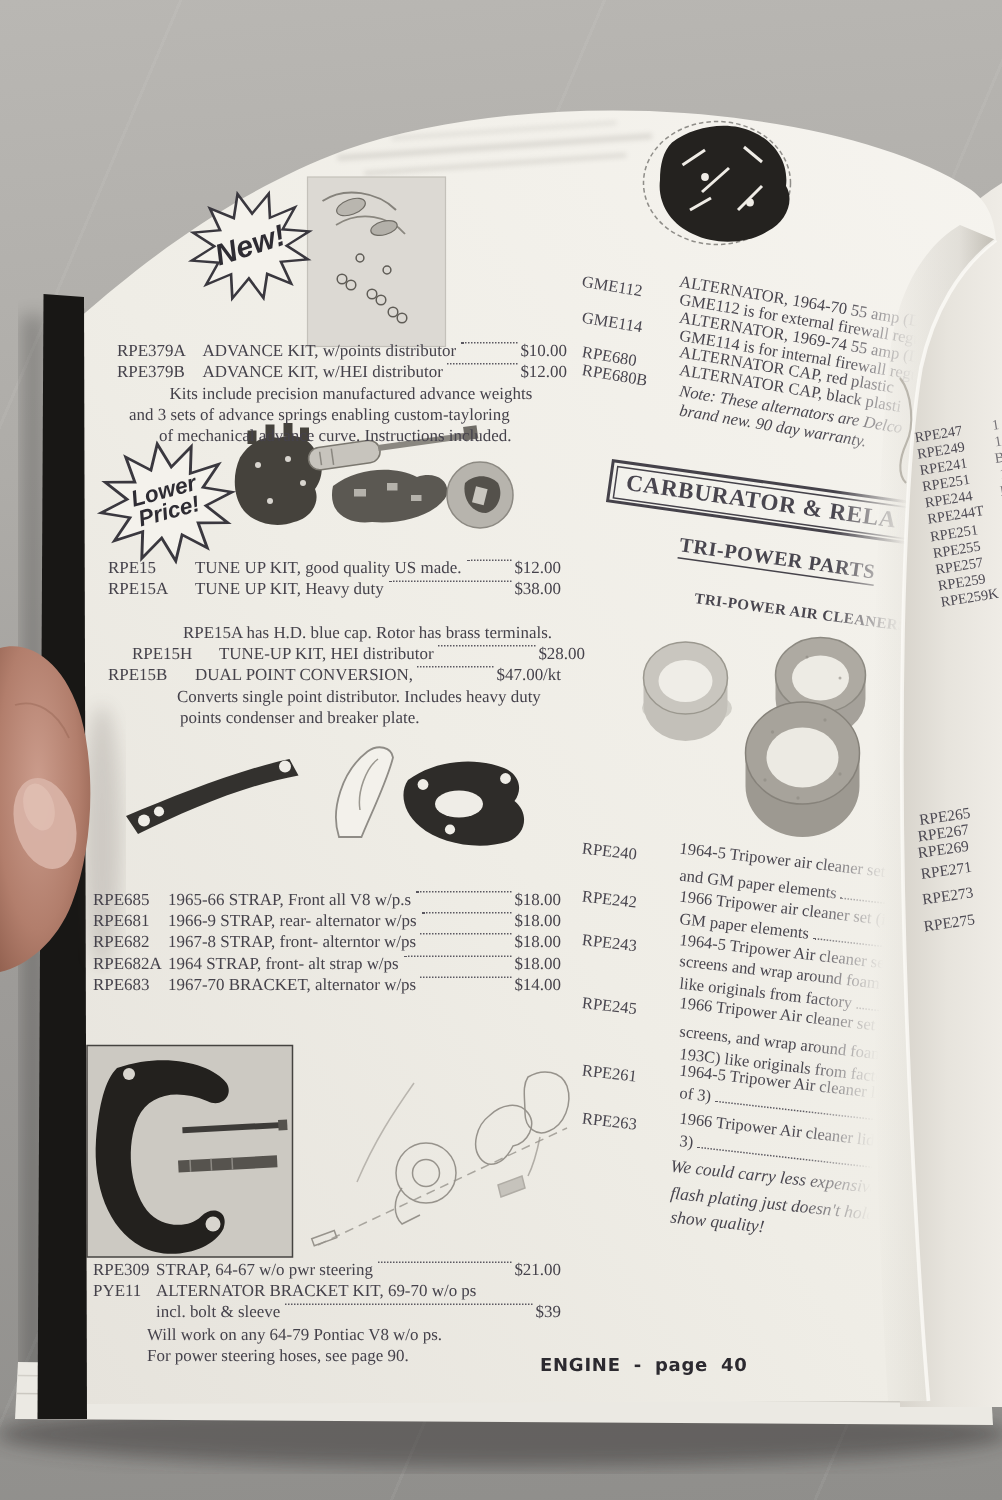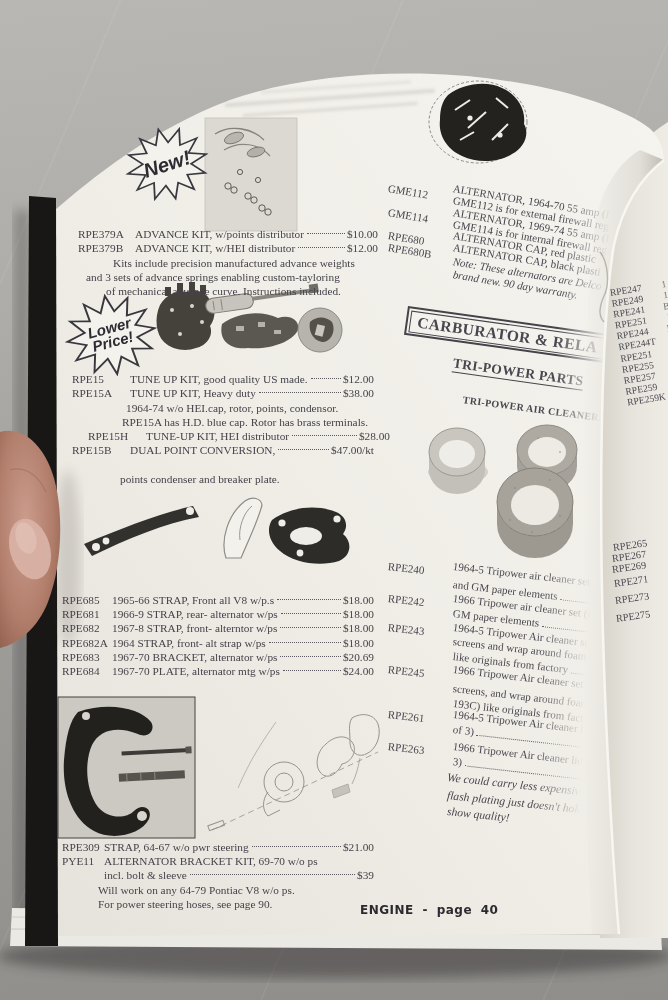--- a/index.html
+++ b/index.html
@@ -8,21 +8,21 @@
     background:linear-gradient(175deg,#b9b7b3 0%,#aeaca8 30%,#9d9b98 62%,#8f8e8b 100%);
     font-family:"Liberation Serif", serif;
   }
   body::before{
     content:"";position:absolute;inset:0;pointer-events:none;
     background:repeating-linear-gradient(113deg,transparent 0 110px,rgba(255,255,255,.05) 110px 112px,transparent 112px 260px);
   }
   #art{position:absolute;left:0;top:0;z-index:1}
   
   .lp{position:absolute;left:58px;top:0;width:335px;height:1000px;z-index:3;color:#45424b}
-  .row{position:absolute;display:flex;align-items:center;font-size:11.3px;line-height:13px;white-space:nowrap}
+  .row{position:absolute;display:flex;align-items:flex-start;font-size:11.3px;line-height:13px;white-space:nowrap}
   .part{flex:0 0 auto}
   .desc{flex:0 0 auto}
   .lead{flex:1 1 auto;border-bottom:1.7px dotted #5b5860;margin:0 2px 2px 3px;min-width:6px}
   .price{flex:0 0 auto}
   .note{position:absolute;font-size:11.3px;line-height:13px;white-space:nowrap}
   .adv .part{width:57px} .tun .part{width:58px} .str .part{width:50px} .bot .part{width:42px}
   
   .burst{position:absolute;display:flex;align-items:center;justify-content:center}
   .burst .star,.burst .starin{position:absolute;inset:0;
     clip-path:polygon(100% 50%,79% 57.8%,93.3% 75%,71.2% 71.2%,75% 93.3%,57.8% 79%,50% 100%,42.2% 79%,25% 93.3%,28.8% 71.2%,6.7% 75%,21% 57.8%,0% 50%,21% 42.2%,6.7% 25%,28.8% 28.8%,25% 6.7%,42.2% 21%,50% 0%,57.8% 21%,75% 6.7%,71.2% 28.8%,93.3% 25%,79% 42.2%)}
@@ -284,34 +284,34 @@
     <span class="desc">TUNE UP KIT, good quality US made. </span>
     <span class="lead"></span>
     <span class="price">$12.00</span>
   </div>
   <div class="row tun" style="left:14px;top:387px;width:302px">
     <span class="part">RPE15A</span>
     <span class="desc">TUNE UP KIT, Heavy duty</span>
     <span class="lead"></span>
     <span class="price">$38.00</span>
   </div>
-  <div class="note" style="left:68px;top:402px">1964-74 w/o HEI.cap, rotor, points, condensor.</div>
   <div class="note" style="left:64px;top:416px">RPE15A has H.D. blue cap. Rotor has brass terminals.</div>
   <div class="row tun" style="left:30px;top:430px;width:302px">
     <span class="part">RPE15H</span>
     <span class="desc">TUNE-UP KIT,  HEI distributor</span>
     <span class="lead"></span>
     <span class="price">$28.00</span>
   </div>
   <div class="row tun" style="left:14px;top:444px;width:302px">
     <span class="part">RPE15B</span>
     <span class="desc">DUAL POINT CONVERSION, </span>
     <span class="lead"></span>
     <span class="price">$47.00/kt</span>
   </div>
+  <div class="note" style="left:60px;top:459px">Converts single point distributor.   Includes heavy duty</div>
   <div class="note" style="left:62px;top:473px">points condenser and breaker plate.</div>
 
   <div class="row str" style="left:4px;top:594px;width:312px">
     <span class="part">RPE685</span>
     <span class="desc">1965-66 STRAP, Front all V8 w/p.s</span>
     <span class="lead"></span>
     <span class="price">$18.00</span>
   </div>
   <div class="row str" style="left:4px;top:608px;width:312px">
     <span class="part">RPE681</span>
@@ -328,27 +328,21 @@
   <div class="row str" style="left:4px;top:637px;width:312px">
     <span class="part">RPE682A</span>
     <span class="desc">1964 STRAP, front- alt strap w/ps</span>
     <span class="lead"></span>
     <span class="price">$18.00</span>
   </div>
   <div class="row str" style="left:4px;top:651px;width:312px">
     <span class="part">RPE683</span>
     <span class="desc">1967-70 BRACKET, alternator w/ps</span>
     <span class="lead"></span>
-    <span class="price">$20.69</span>
-  </div>
-  <div class="row str" style="left:4px;top:665px;width:312px">
-    <span class="part">RPE684</span>
-    <span class="desc">1967-70 PLATE, alternator mtg w/ps</span>
-    <span class="lead"></span>
-    <span class="price">$24.00</span>
+    <span class="price">$14.00</span>
   </div>
 
   <div class="row bot" style="left:4px;top:841px;width:312px">
     <span class="part">RPE309</span>
     <span class="desc">STRAP, 64-67 w/o pwr steering</span>
     <span class="lead"></span>
     <span class="price">$21.00</span>
   </div>
   <div class="row bot" style="left:4px;top:855px;width:312px">
     <span class="part">PYE11</span>

